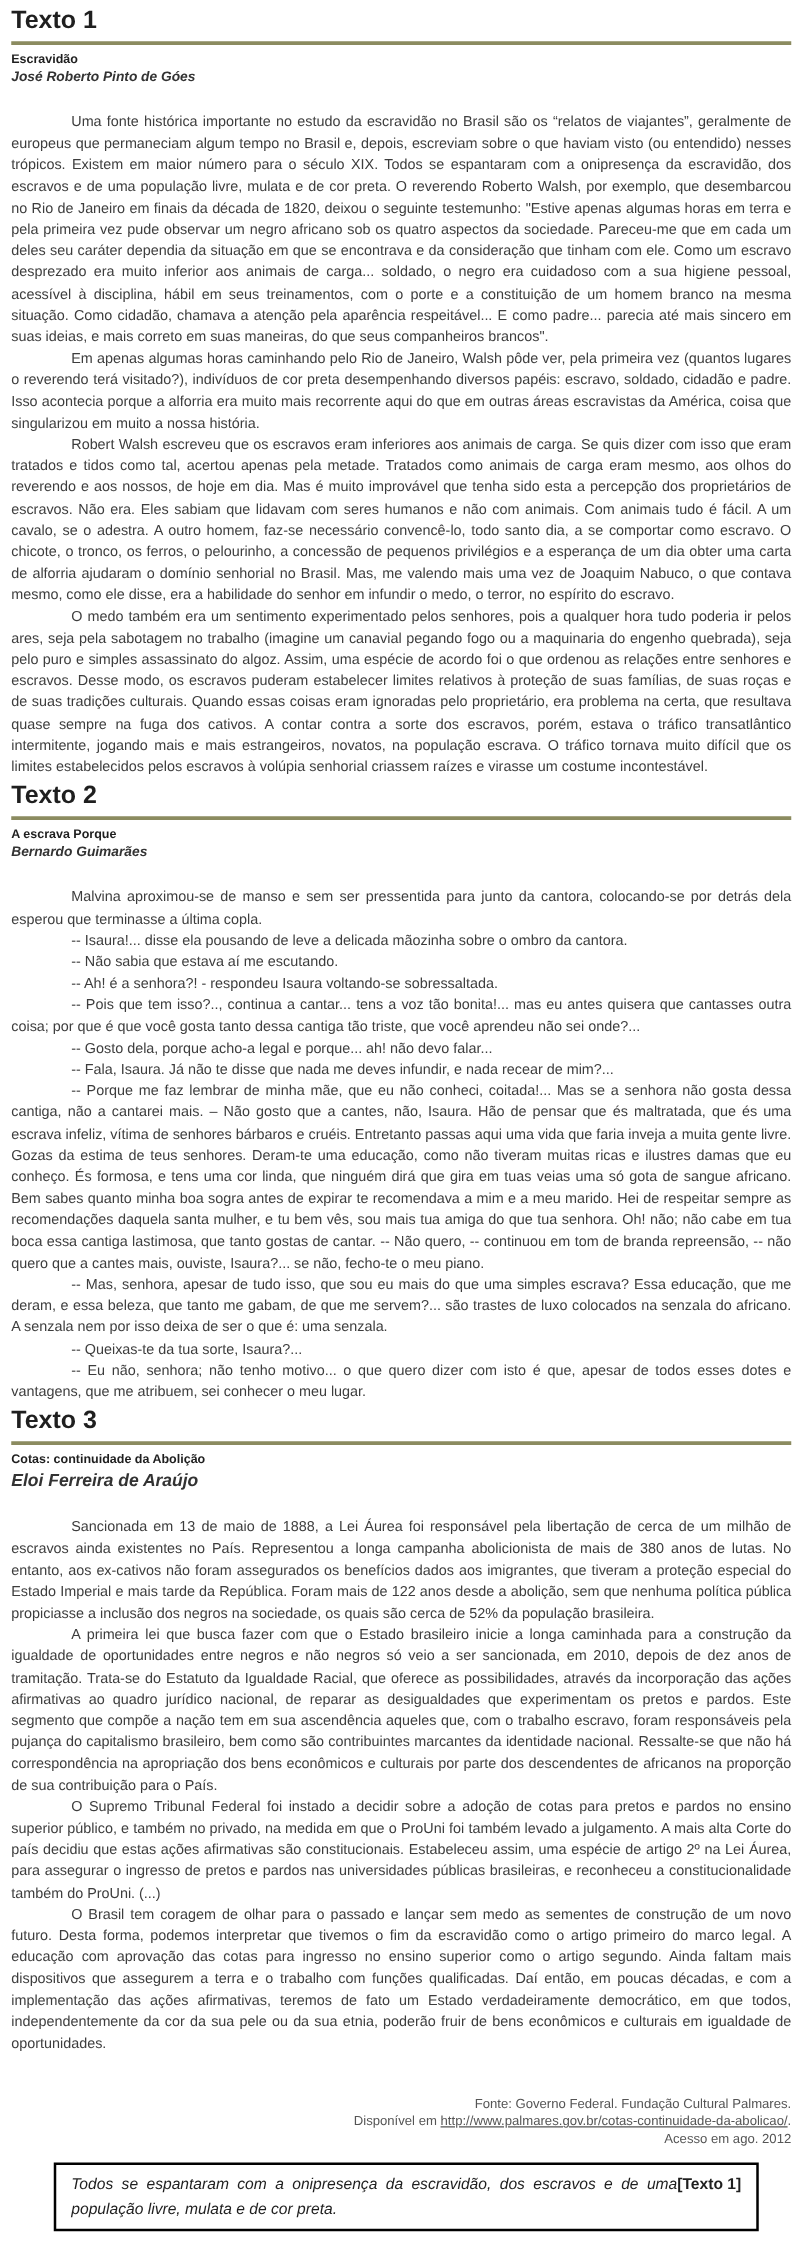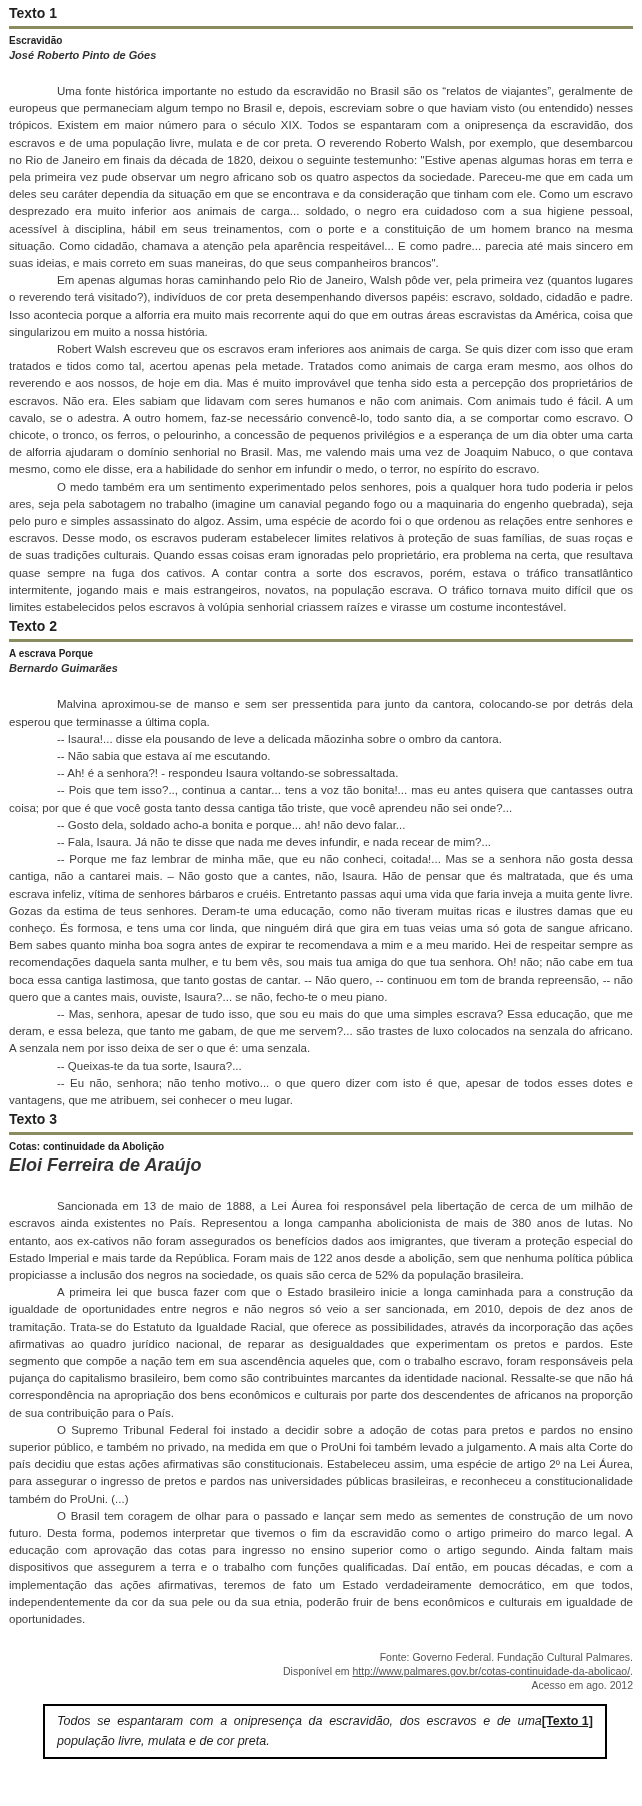--- a/index.html
+++ b/index.html
@@ -7,54 +7,54 @@
     width: 642px;
     font-family: "Liberation Sans", "DejaVu Sans", sans-serif;
     color: #3d3d3d;
   }
   .page { padding: 3px 9px 6px 9px; box-sizing: border-box; }
 
   .section { }
   .section:first-child { margin-top: 0; }
 
   .section-label {
-    font-size: 14px;
+    font-size: 20px;
     font-weight: bold;
     color: #1f1f1f;
     padding: 2px 0 5px 0;
     border-bottom: 3px solid #8b8b60;
     margin: 0;
   }
   .section-title {
     font-size: 10px;
     font-weight: bold;
     color: #1f1f1f;
     margin: 6px 0 0 0;
   }
   .author {
     font-size: 11px;
     font-style: italic;
     color: #333333;
     margin: 3px 0 0 0;
     font-weight: bold;
   }
-  .author-lg { font-size: 18px; }
+  .author-lg { font-size: 14px; }
 
   .body-block { margin-top: 22px; }
   .body-par {
     font-size: 11.5px;
     line-height: 17.2px;
     text-align: justify;
     text-indent: 48px;
     margin: 0;
     color: #3d3d3d;
   }
 
   .source-block {
-    margin-top: 22px;
+    margin-top: 32px;
     text-align: right;
     font-size: 10.5px;
     line-height: 14px;
     color: #555555;
   }
   .source-url {
     text-decoration: underline;
     color: #555555;
     cursor: pointer;
   }
@@ -66,21 +66,20 @@
     font-size: 12.5px;
     font-style: italic;
     line-height: 20px;
     color: #1f1f1f;
     text-align: justify;
   }
   .quote-ref {
     float: right;
     font-style: normal;
     font-weight: bold;
-    text-decoration: underline;
   }
 </style>
 </head>
 <body>
 
 <div class="page">
 
   <section class="section">
     <h2 class="section-label">Texto 1</h2>
     <h3 class="section-title">Escravidão</h3>
@@ -96,21 +95,21 @@
   <section class="section">
     <h2 class="section-label">Texto 2</h2>
     <h3 class="section-title">A escrava Porque</h3>
     <p class="author">Bernardo Guimarães</p>
     <div class="body-block">
         <p class="body-par">Malvina aproximou-se de manso e sem ser pressentida para junto da cantora, colocando-se por detrás dela esperou que terminasse a última copla.</p>
         <p class="body-par">-- Isaura!... disse ela pousando de leve a delicada mãozinha sobre o ombro da cantora.</p>
         <p class="body-par">-- Não sabia que estava aí me escutando.</p>
         <p class="body-par">-- Ah! é a senhora?! - respondeu Isaura voltando-se sobressaltada.</p>
         <p class="body-par">-- Pois que tem isso?.., continua a cantar... tens a voz tão bonita!... mas eu antes quisera que cantasses outra coisa; por que é que você gosta tanto dessa cantiga tão triste, que você aprendeu não sei onde?...</p>
-        <p class="body-par">-- Gosto dela, soldado acho-a bonita e porque... ah! não devo falar...</p>
+        <p class="body-par">-- Gosto dela, porque acho-a legal e porque... ah! não devo falar...</p>
         <p class="body-par">-- Fala, Isaura. Já não te disse que nada me deves infundir, e nada recear de mim?...</p>
         <p class="body-par">-- Porque me faz lembrar de minha mãe, que eu não conheci, coitada!... Mas se a senhora não gosta dessa cantiga, não a cantarei mais. – Não gosto que a cantes, não, Isaura. Hão de pensar que és maltratada, que és uma escrava infeliz, vítima de senhores bárbaros e cruéis. Entretanto passas aqui uma vida que faria inveja a muita gente livre. Gozas da estima de teus senhores. Deram-te uma educação, como não tiveram muitas ricas e ilustres damas que eu conheço. És formosa, e tens uma cor linda, que ninguém dirá que gira em tuas veias uma só gota de sangue africano. Bem sabes quanto minha boa sogra antes de expirar te recomendava a mim e a meu marido. Hei de respeitar sempre as recomendações daquela santa mulher, e tu bem vês, sou mais tua amiga do que tua senhora. Oh! não; não cabe em tua boca essa cantiga lastimosa, que tanto gostas de cantar. -- Não quero, -- continuou em tom de branda repreensão, -- não quero que a cantes mais, ouviste, Isaura?... se não, fecho-te o meu piano.</p>
         <p class="body-par">-- Mas, senhora, apesar de tudo isso, que sou eu mais do que uma simples escrava? Essa educação, que me deram, e essa beleza, que tanto me gabam, de que me servem?... são trastes de luxo colocados na senzala do africano. A senzala nem por isso deixa de ser o que é: uma senzala.</p>
         <p class="body-par">-- Queixas-te da tua sorte, Isaura?...</p>
         <p class="body-par">-- Eu não, senhora; não tenho motivo... o que quero dizer com isto é que, apesar de todos esses dotes e vantagens, que me atribuem, sei conhecer o meu lugar.</p>
       </div>
   </section>
 
   <section class="section">
     <h2 class="section-label">Texto 3</h2>

